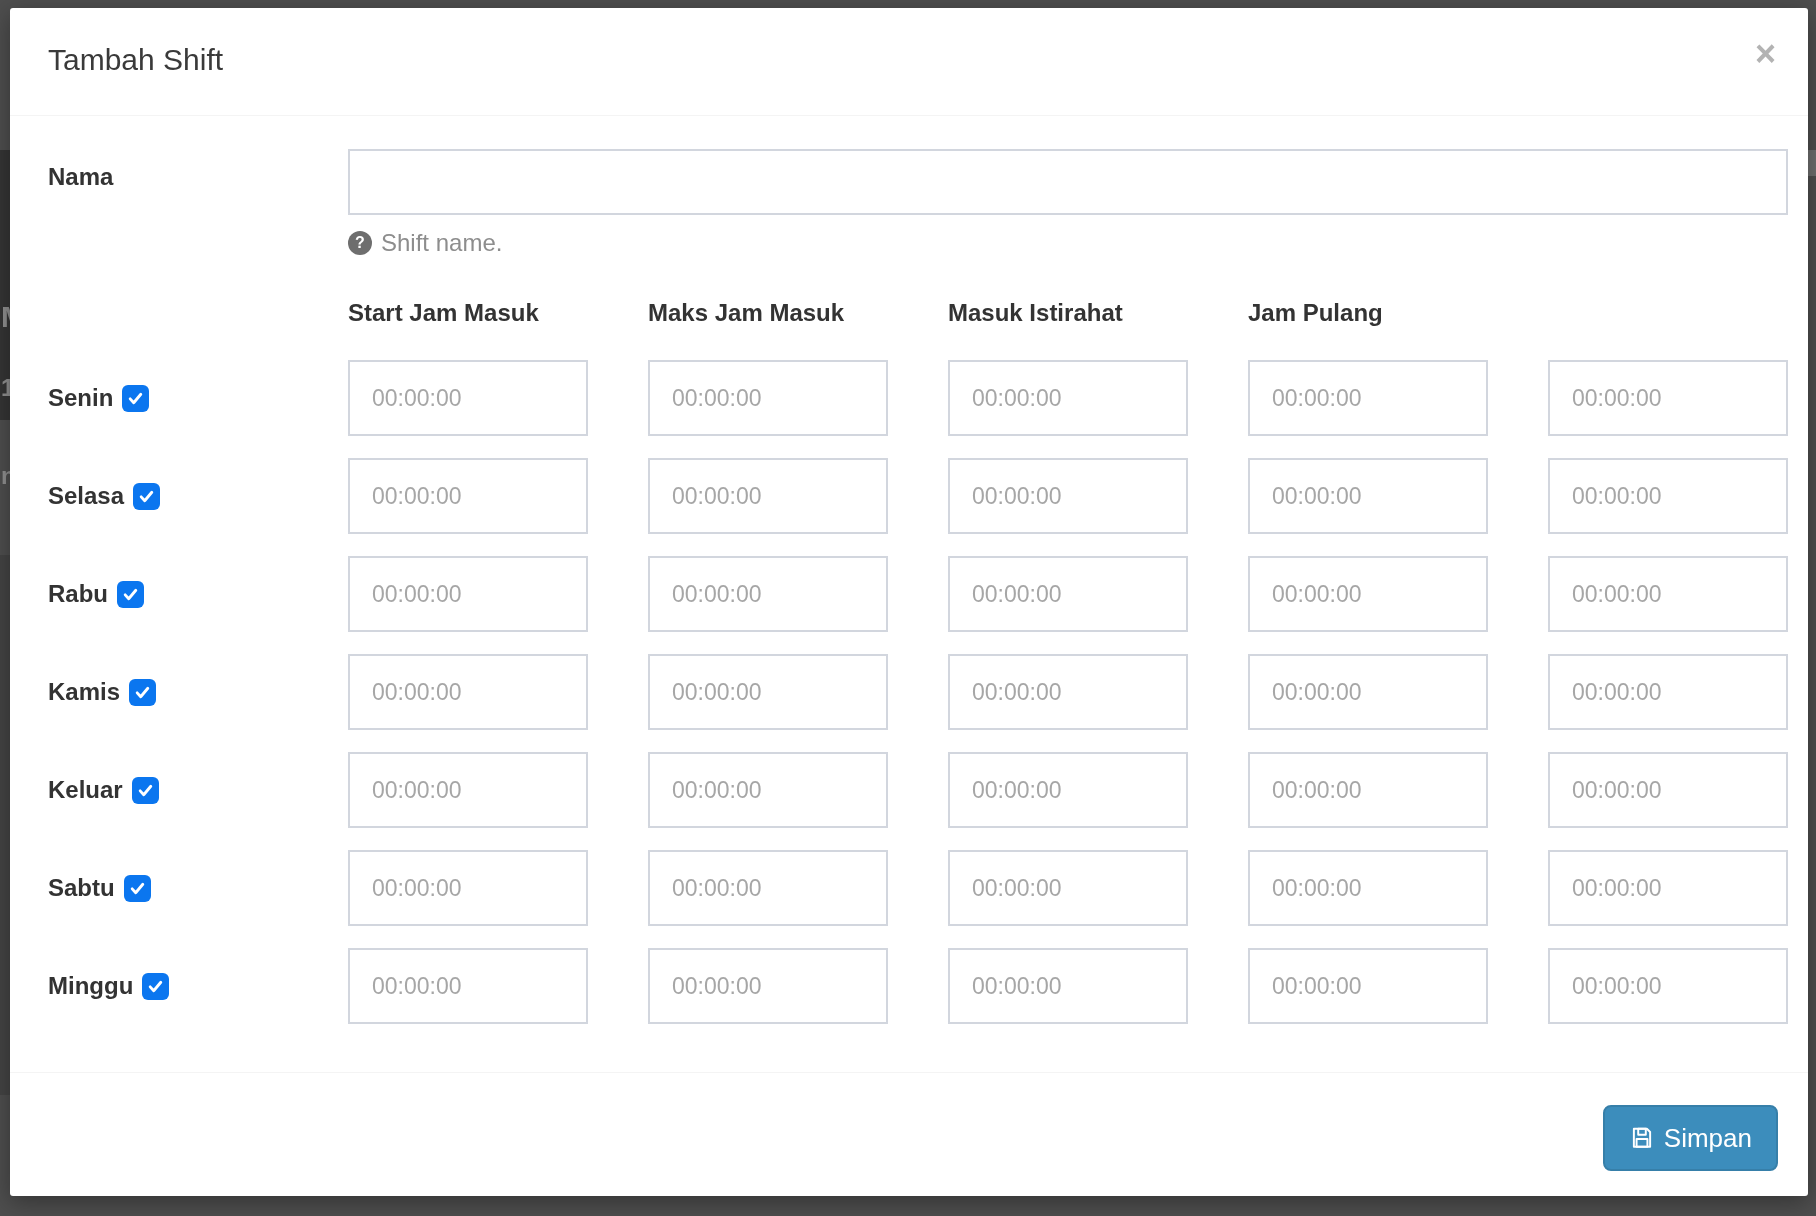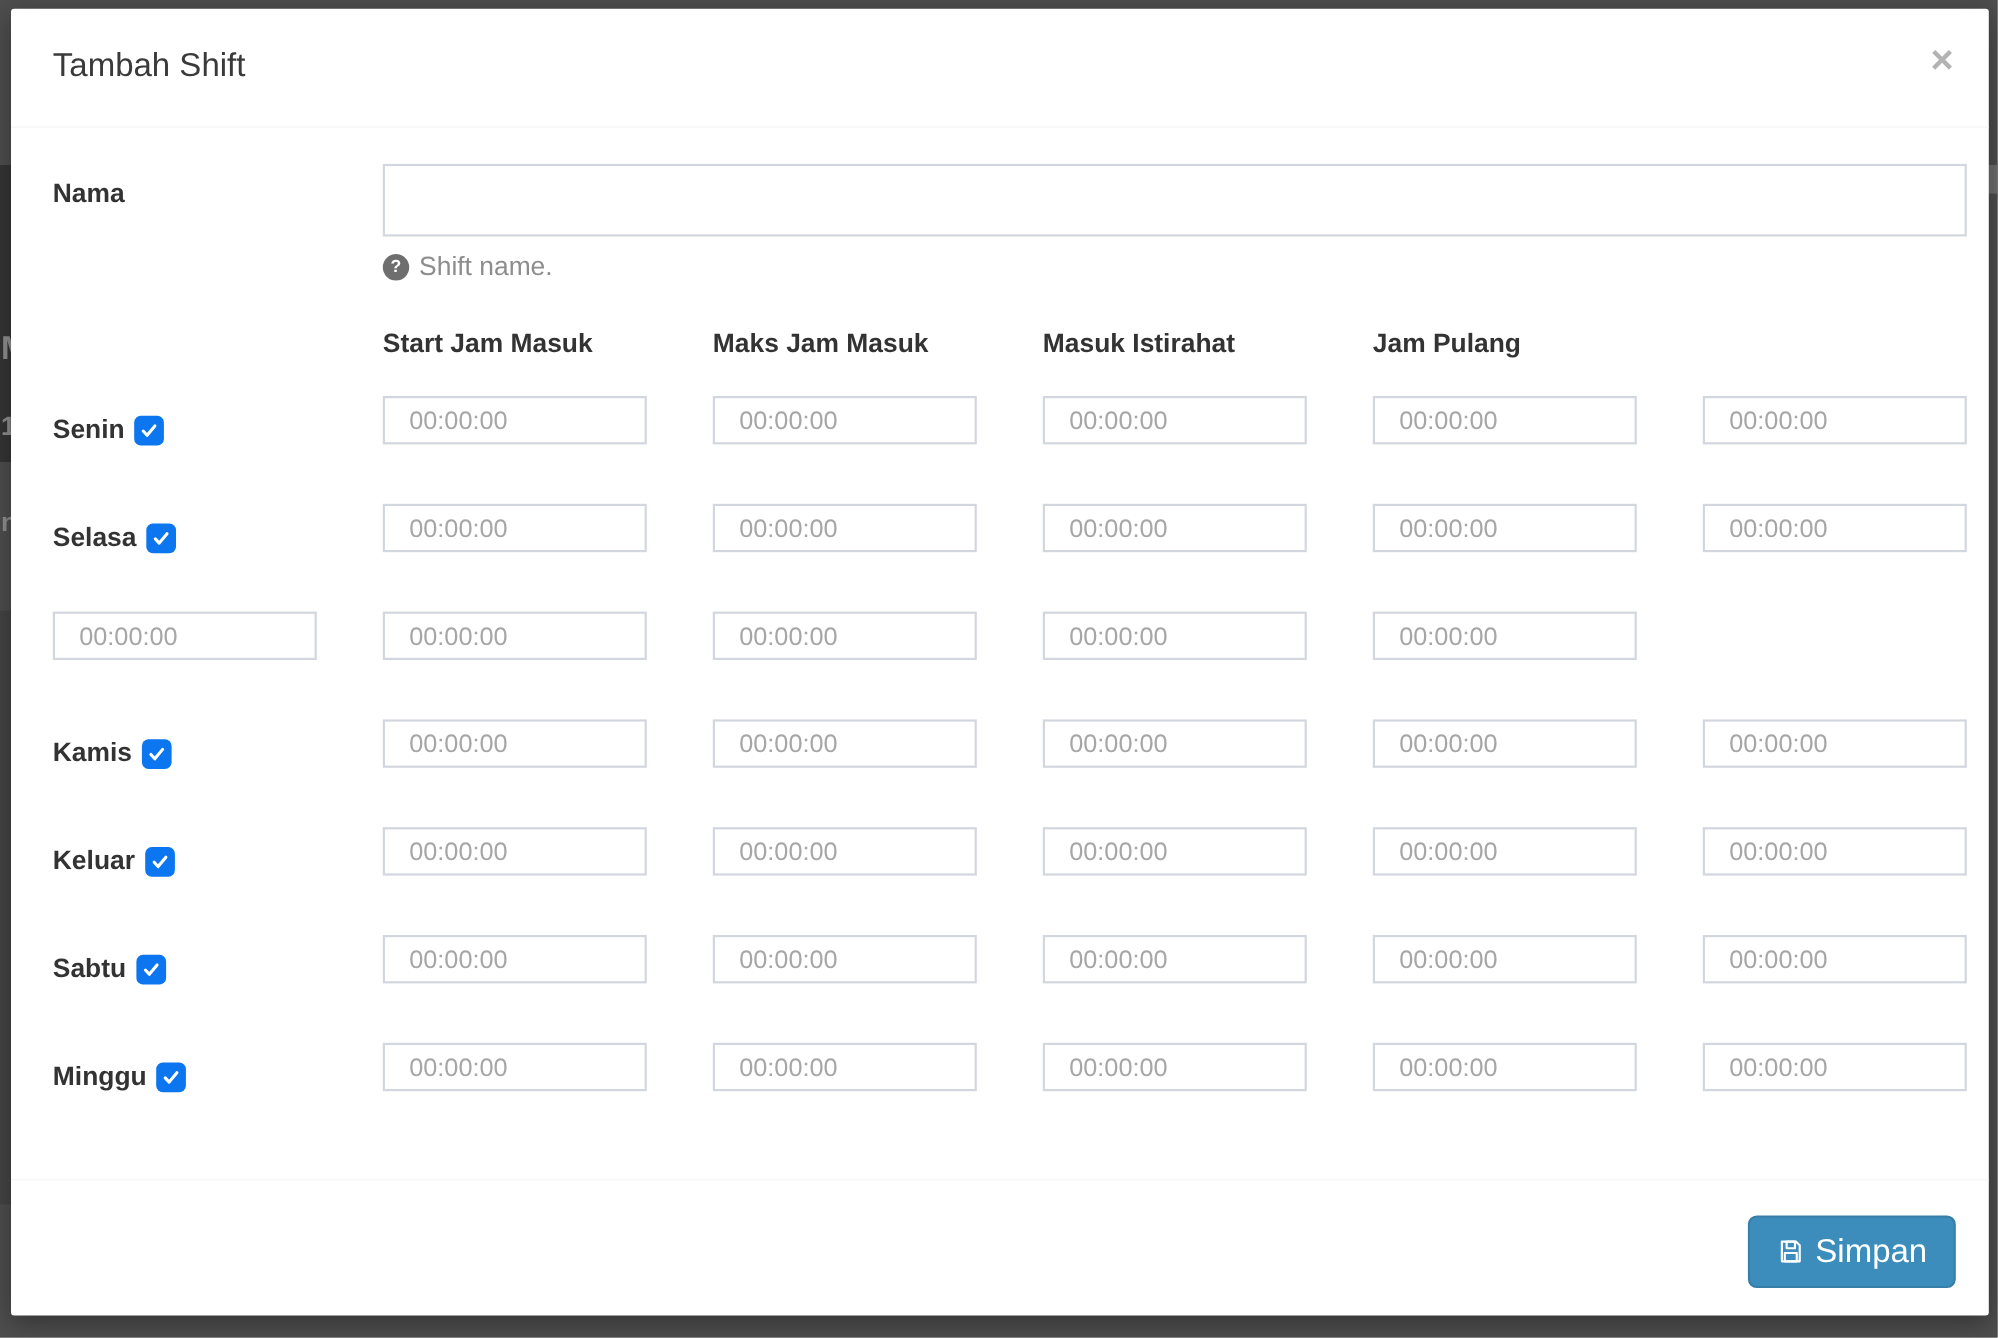--- a/index.html
+++ b/index.html
@@ -82,37 +82,37 @@
   .day-cell{display:flex;align-items:center;gap:9px;}
   .day-label{font-size:24px;font-weight:700;color:var(--text,#333);}
   .checkbox{
     width:27px;height:27px;flex:0 0 27px;border-radius:6px;
     background:#e0e0e0;display:inline-flex;align-items:center;justify-content:center;
     cursor:pointer;
   }
   .checkbox.checked{background:var(--checkbox,#0b76ef);}
   .checkbox svg{display:block;}
   .time-input{
-    width:240px;height:44px;box-sizing:border-box;
+    width:240px;height:76px;box-sizing:border-box;
     border:2px solid var(--input-border,#d2d6de);border-radius:0;
     font-size:23px;color:#3b82f6;padding:0 22px;outline:none;
     font-family:inherit;background:#fff;
   }
   .text-input::placeholder,.time-input::placeholder{color:#a6a6a6;opacity:1;}
   
   .modal-footer{
     box-sizing:border-box;height:125px;
     border-top:1px solid var(--divider,#f4f4f4);
     padding:32px 30px 0 0;text-align:right;
   }
   .save-btn{
     display:inline-flex;align-items:center;gap:9px;
     height:66px;padding:0 24px;box-sizing:border-box;
     background:var(--accent,#3c8dbc);border:2px solid var(--accent-border,#367fa9);
-    border-radius:8px;color:#ffffff;font-size:30px;font-family:inherit;
+    border-radius:8px;color:#ffffff;font-size:26px;font-family:inherit;
     cursor:pointer;
     justify-content:space-between;
   }
   .save-btn svg{display:block;}
 </style>
 </head>
 <body>
 
 <div class="screen">
 
@@ -182,20 +182,28 @@
             </span>
           </div>
           <div><input type="text" class="time-input" placeholder="00:00:00" style=""></div>
           <div><input type="text" class="time-input" placeholder="00:00:00" style=""></div>
           <div><input type="text" class="time-input" placeholder="00:00:00" style=""></div>
           <div><input type="text" class="time-input" placeholder="00:00:00" style=""></div>
           <div><input type="text" class="time-input" placeholder="00:00:00" style=""></div>
         </div>
 
         <div class="day-row">
+          <div class="day-cell">
+            <span class="day-label">Rabu</span>
+            <span class="checkbox checked">
+              <svg width="17" height="17" viewBox="0 0 24 24" fill="none" stroke="#ffffff" stroke-width="4" stroke-linecap="round" stroke-linejoin="round">
+                <polyline points="4.5,12.5 9.5,18 19.5,6"></polyline>
+              </svg>
+            </span>
+          </div>
           <div><input type="text" class="time-input" placeholder="00:00:00" style=""></div>
           <div><input type="text" class="time-input" placeholder="00:00:00" style=""></div>
           <div><input type="text" class="time-input" placeholder="00:00:00" style=""></div>
           <div><input type="text" class="time-input" placeholder="00:00:00" style=""></div>
           <div><input type="text" class="time-input" placeholder="00:00:00" style=""></div>
         </div>
 
         <div class="day-row">
           <div class="day-cell">
             <span class="day-label">Kamis</span>

